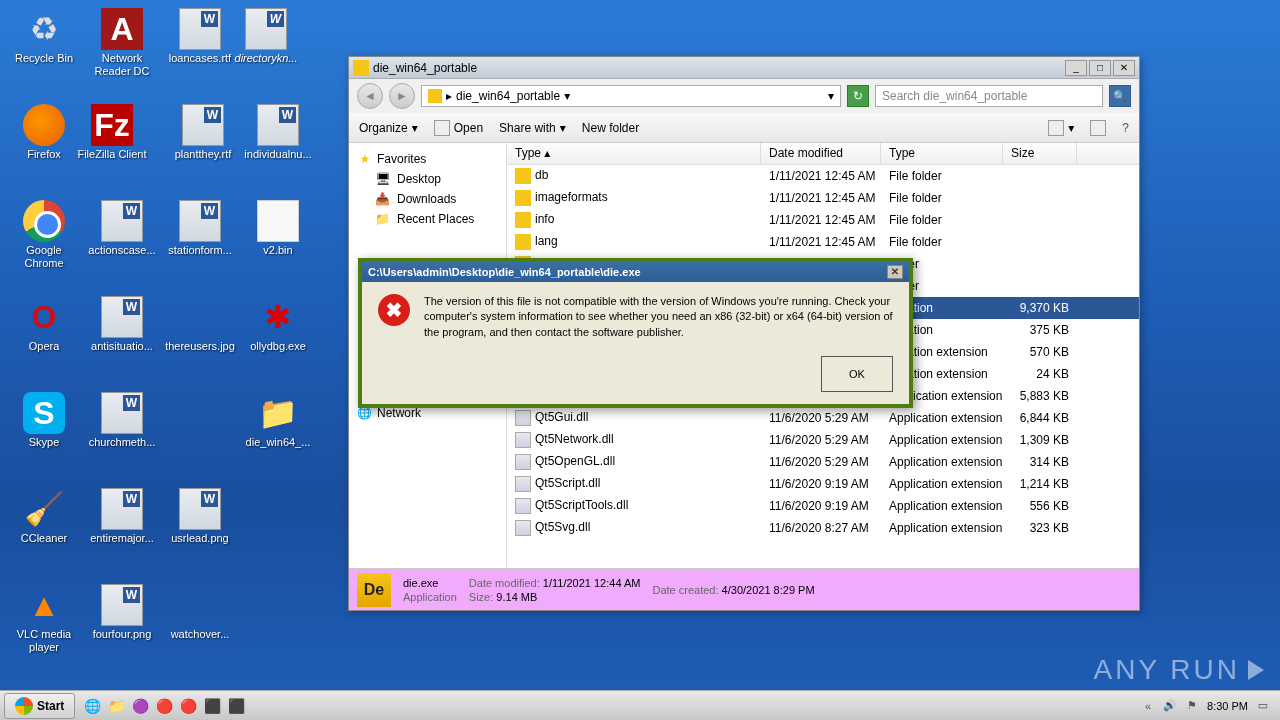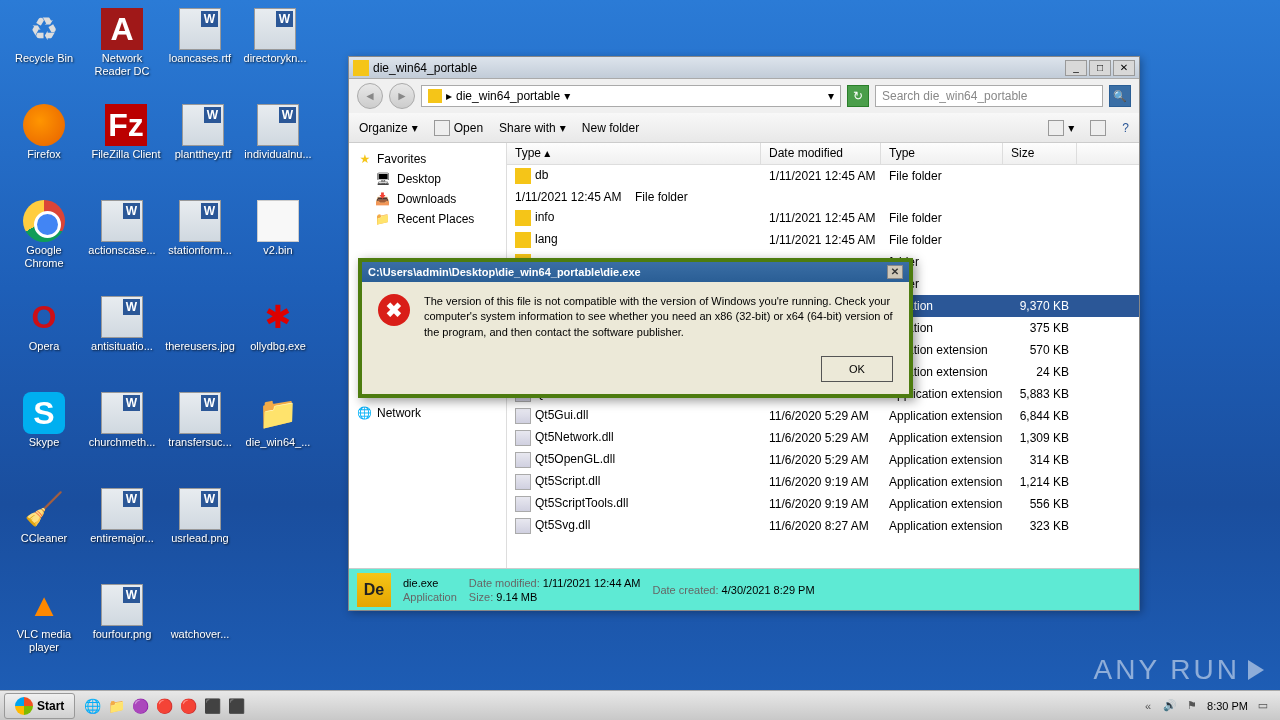--- a/index.html
+++ b/index.html
@@ -68,34 +68,34 @@
 .rows { overflow-y: auto; height: calc(100% - 22px); }
 .row { display: flex; font-size: 12px; padding: 2px 0; align-items: center; }
 .row.selected { background: #2b5797; color: white; }
 .row .c { padding: 1px 8px; white-space: nowrap; overflow: hidden; }
 .row .fico { width: 16px; height: 16px; display: inline-block; vertical-align: middle; margin-right: 4px; background: #f5c518; }
 .row .fico.file { background: linear-gradient(#e8e8f0, #d0d0e0); border: 1px solid #aaa; }
 .rows::-webkit-scrollbar { width: 16px; }
 .rows::-webkit-scrollbar-track { background: #f0f0f0; }
 .rows::-webkit-scrollbar-thumb { background: #c0c0c0; border: 1px solid #999; }
 
-.details-pane { height: 42px; background: #5eead4; border-top: 1px solid #ccc; display: flex; align-items: center; padding: 4px 8px; font-size: 11px; gap: 12px; }
+.details-pane { height: 42px; background: #f0abfc; border-top: 1px solid #ccc; display: flex; align-items: center; padding: 4px 8px; font-size: 11px; gap: 12px; }
 .details-pane .dicon { width: 34px; height: 34px; background: linear-gradient(#f5c518, #e5a500); display: flex; align-items: center; justify-content: center; font-weight: bold; color: #222; font-size: 16px; }
 .details-pane .dcol { display: flex; flex-direction: column; gap: 2px; }
 .details-pane .dlbl { color: #666; }
 
 
 .dialog { position: absolute; top: 258px; left: 358px; width: 555px; background: #ece9d8; border: 4px solid #4d7c0f; box-shadow: 3px 3px 10px rgba(0,0,0,0.4); }
 .dialog .dtitle { height: 20px; background: linear-gradient(#3a6ea5, #2a5e95); color: white; font-size: 11px; font-weight: bold; padding: 2px 6px; display: flex; align-items: center; }
 .dialog .dtitle .dclose { margin-left: auto; width: 16px; height: 14px; background: #d0c8b8; color: #333; border: 1px solid #888; font-size: 10px; text-align: center; line-height: 12px; cursor: pointer; }
 .dialog .dbody { padding: 12px 16px 10px; display: flex; gap: 14px; font-size: 11px; }
 .dialog .erricon { width: 32px; height: 32px; border-radius: 50%; background: #d91e18; color: white; display: flex; align-items: center; justify-content: center; font-size: 20px; font-weight: bold; flex-shrink: 0; }
 .dialog .dmsg { line-height: 1.4; }
 .dialog .dbuttons { padding: 6px 16px 12px; text-align: right; }
-.dialog .okbtn { width: 72px; height: 26px; border: 1px solid #555; background: #ece9d8; font-size: 11px; cursor: pointer; }
+.dialog .okbtn { width: 72px; height: 36px; border: 1px solid #555; background: #ece9d8; font-size: 11px; cursor: pointer; }
 
 
 .taskbar { position: absolute; bottom: 0; left: 0; width: 100%; height: 30px; background: linear-gradient(#e8e8e8, #c8c8c8); border-top: 1px solid #aaa; display: flex; align-items: center; padding: 0 4px; }
 .start-btn { height: 26px; padding: 0 10px; background: linear-gradient(#f0f0f0, #d0d0d0); border: 1px solid #999; border-radius: 3px; display: flex; align-items: center; gap: 4px; font-size: 12px; font-weight: bold; cursor: pointer; }
 .start-btn .orb { width: 18px; height: 18px; border-radius: 50%; background: conic-gradient(#f25022 0 90deg, #7fba00 90deg 180deg, #ffb900 180deg 270deg, #00a4ef 270deg 360deg); }
 .taskbar .ql { display: flex; gap: 4px; margin-left: 8px; }
 .taskbar .ql-item { width: 20px; height: 20px; display: flex; align-items: center; justify-content: center; font-size: 14px; cursor: pointer; }
 .taskbar .tray { margin-left: auto; display: flex; align-items: center; gap: 8px; font-size: 11px; padding-right: 6px; }
 .taskbar .tray-ico { width: 14px; height: 14px; display: flex; align-items: center; justify-content: center; font-size: 11px; color: #555; }
 
@@ -112,29 +112,29 @@
       <div class="label">Recycle Bin</div>
     </div>
     <div class="desktop-icon" style="left: 86px; top: 8px;">
       <div class="icon-img icon-pdf">A</div>
       <div class="label">Network Reader DC</div>
     </div>
     <div class="desktop-icon" style="left: 164px; top: 8px;">
       <div class="icon-img icon-doc"></div>
       <div class="label">loancases.rtf</div>
     </div>
-    <div class="desktop-icon" style="left: 239px; top: 8px;">
+    <div class="desktop-icon" style="left: 230px; top: 8px; font-style: italic;">
       <div class="icon-img icon-doc"></div>
       <div class="label">directorykn...</div>
     </div>
     <div class="desktop-icon" style="left: 8px; top: 104px;">
       <div class="icon-img icon-firefox"></div>
       <div class="label">Firefox</div>
     </div>
-    <div class="desktop-icon" style="left: 90px; top: 104px;">
+    <div class="desktop-icon" style="left: 76px; top: 104px;">
       <div class="icon-img icon-filezilla">Fz</div>
       <div class="label">FileZilla Client</div>
     </div>
     <div class="desktop-icon" style="left: 167px; top: 104px;">
       <div class="icon-img icon-doc"></div>
       <div class="label">plantthey.rtf</div>
     </div>
     <div class="desktop-icon" style="left: 242px; top: 104px;">
       <div class="icon-img icon-doc"></div>
       <div class="label">individualnu...</div>
@@ -171,24 +171,20 @@
       <div class="icon-img icon-bug">✱</div>
       <div class="label">ollydbg.exe</div>
     </div>
     <div class="desktop-icon" style="left: 8px; top: 392px;">
       <div class="icon-img icon-skype">S</div>
       <div class="label">Skype</div>
     </div>
     <div class="desktop-icon" style="left: 86px; top: 392px;">
       <div class="icon-img icon-doc"></div>
       <div class="label">churchmeth...</div>
-    </div>
-    <div class="desktop-icon" style="left: 164px; top: 392px;">
-      <div class="icon-img icon-doc"></div>
-      <div class="label">transfersuc...</div>
     </div>
     <div class="desktop-icon" style="left: 242px; top: 392px;">
       <div class="icon-img icon-folder">📁</div>
       <div class="label">die_win64_...</div>
     </div>
     <div class="desktop-icon" style="left: 8px; top: 488px;">
       <div class="icon-img icon-ccleaner">🧹</div>
       <div class="label">CCleaner</div>
     </div>
     <div class="desktop-icon" style="left: 86px; top: 488px;">
@@ -297,20 +293,21 @@
         <div class="col col-size">Size</div>
       </div>
       <div class="rows" id="rows">
           <div class="row">
             <div class="c col-name"><span class="fico"></span><span>db</span></div>
             <div class="c col-date">1/11/2021 12:45 AM</div>
             <div class="c col-type">File folder</div>
             <div class="c col-size" style="text-align: right;"></div>
           </div>
           <div class="row">
+            <div class="c col-name"><span class="fico"></span><span>imageformats</span></div>
             <div class="c col-date">1/11/2021 12:45 AM</div>
             <div class="c col-type">File folder</div>
             <div class="c col-size" style="text-align: right;"></div>
           </div>
           <div class="row">
             <div class="c col-name"><span class="fico"></span><span>info</span></div>
             <div class="c col-date">1/11/2021 12:45 AM</div>
             <div class="c col-type">File folder</div>
             <div class="c col-size" style="text-align: right;"></div>
           </div>

